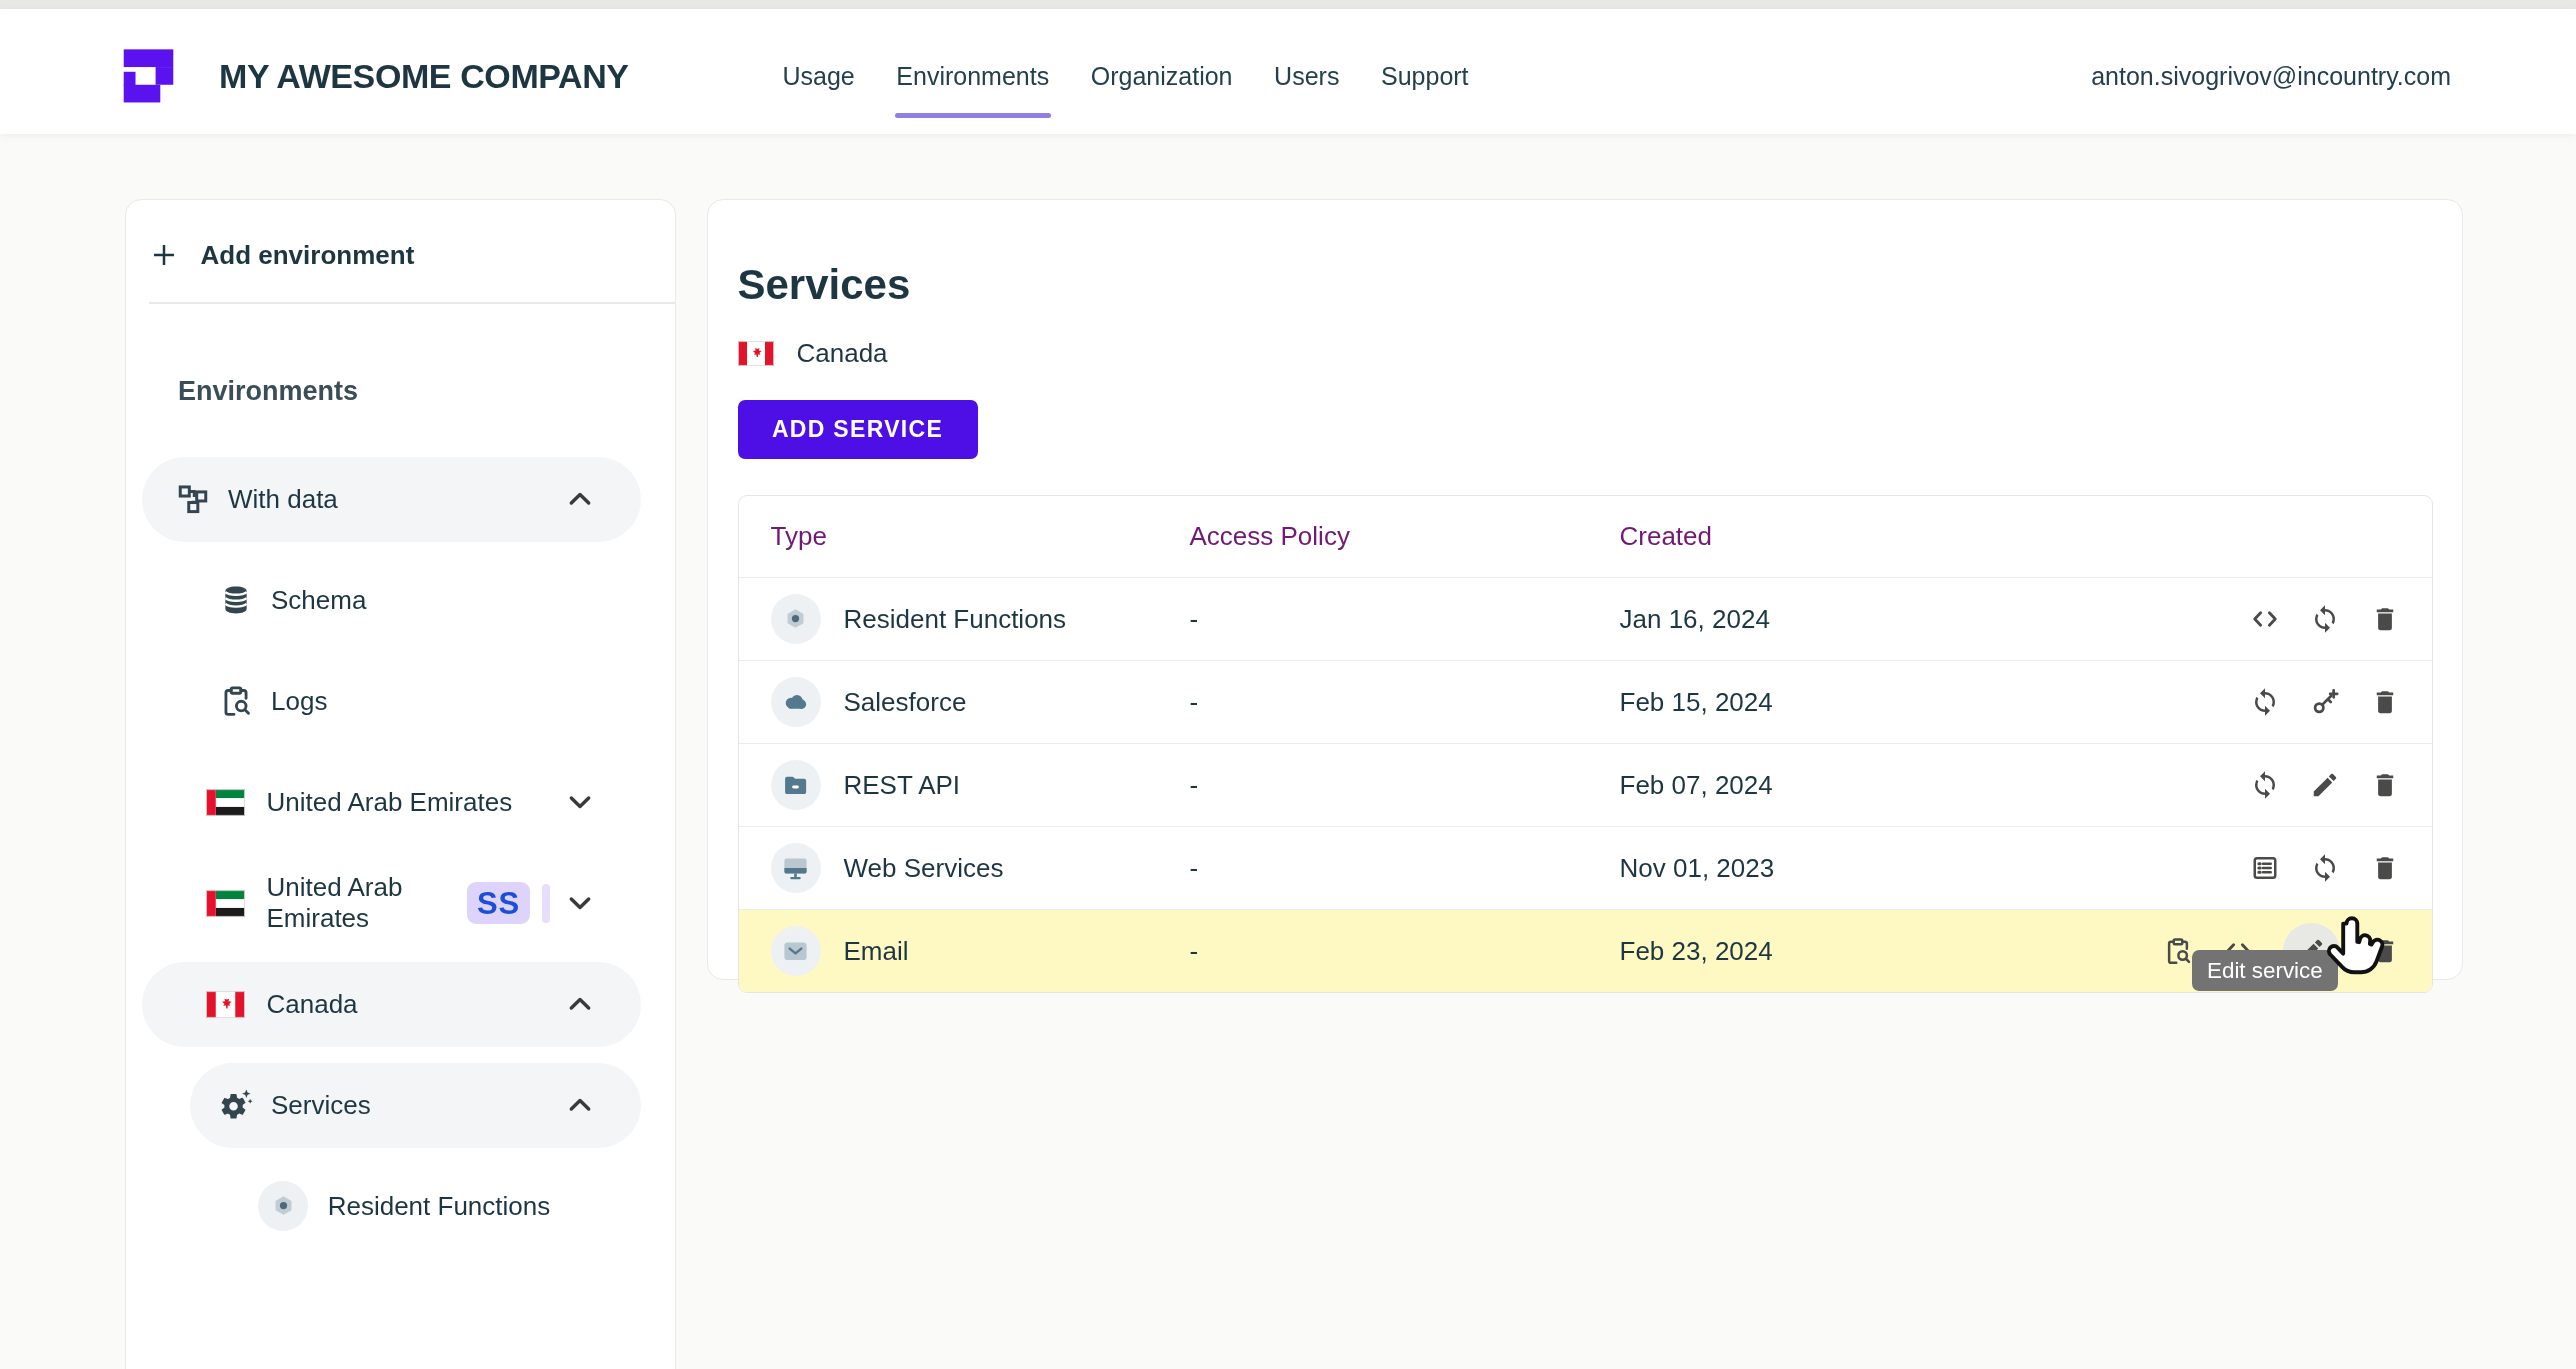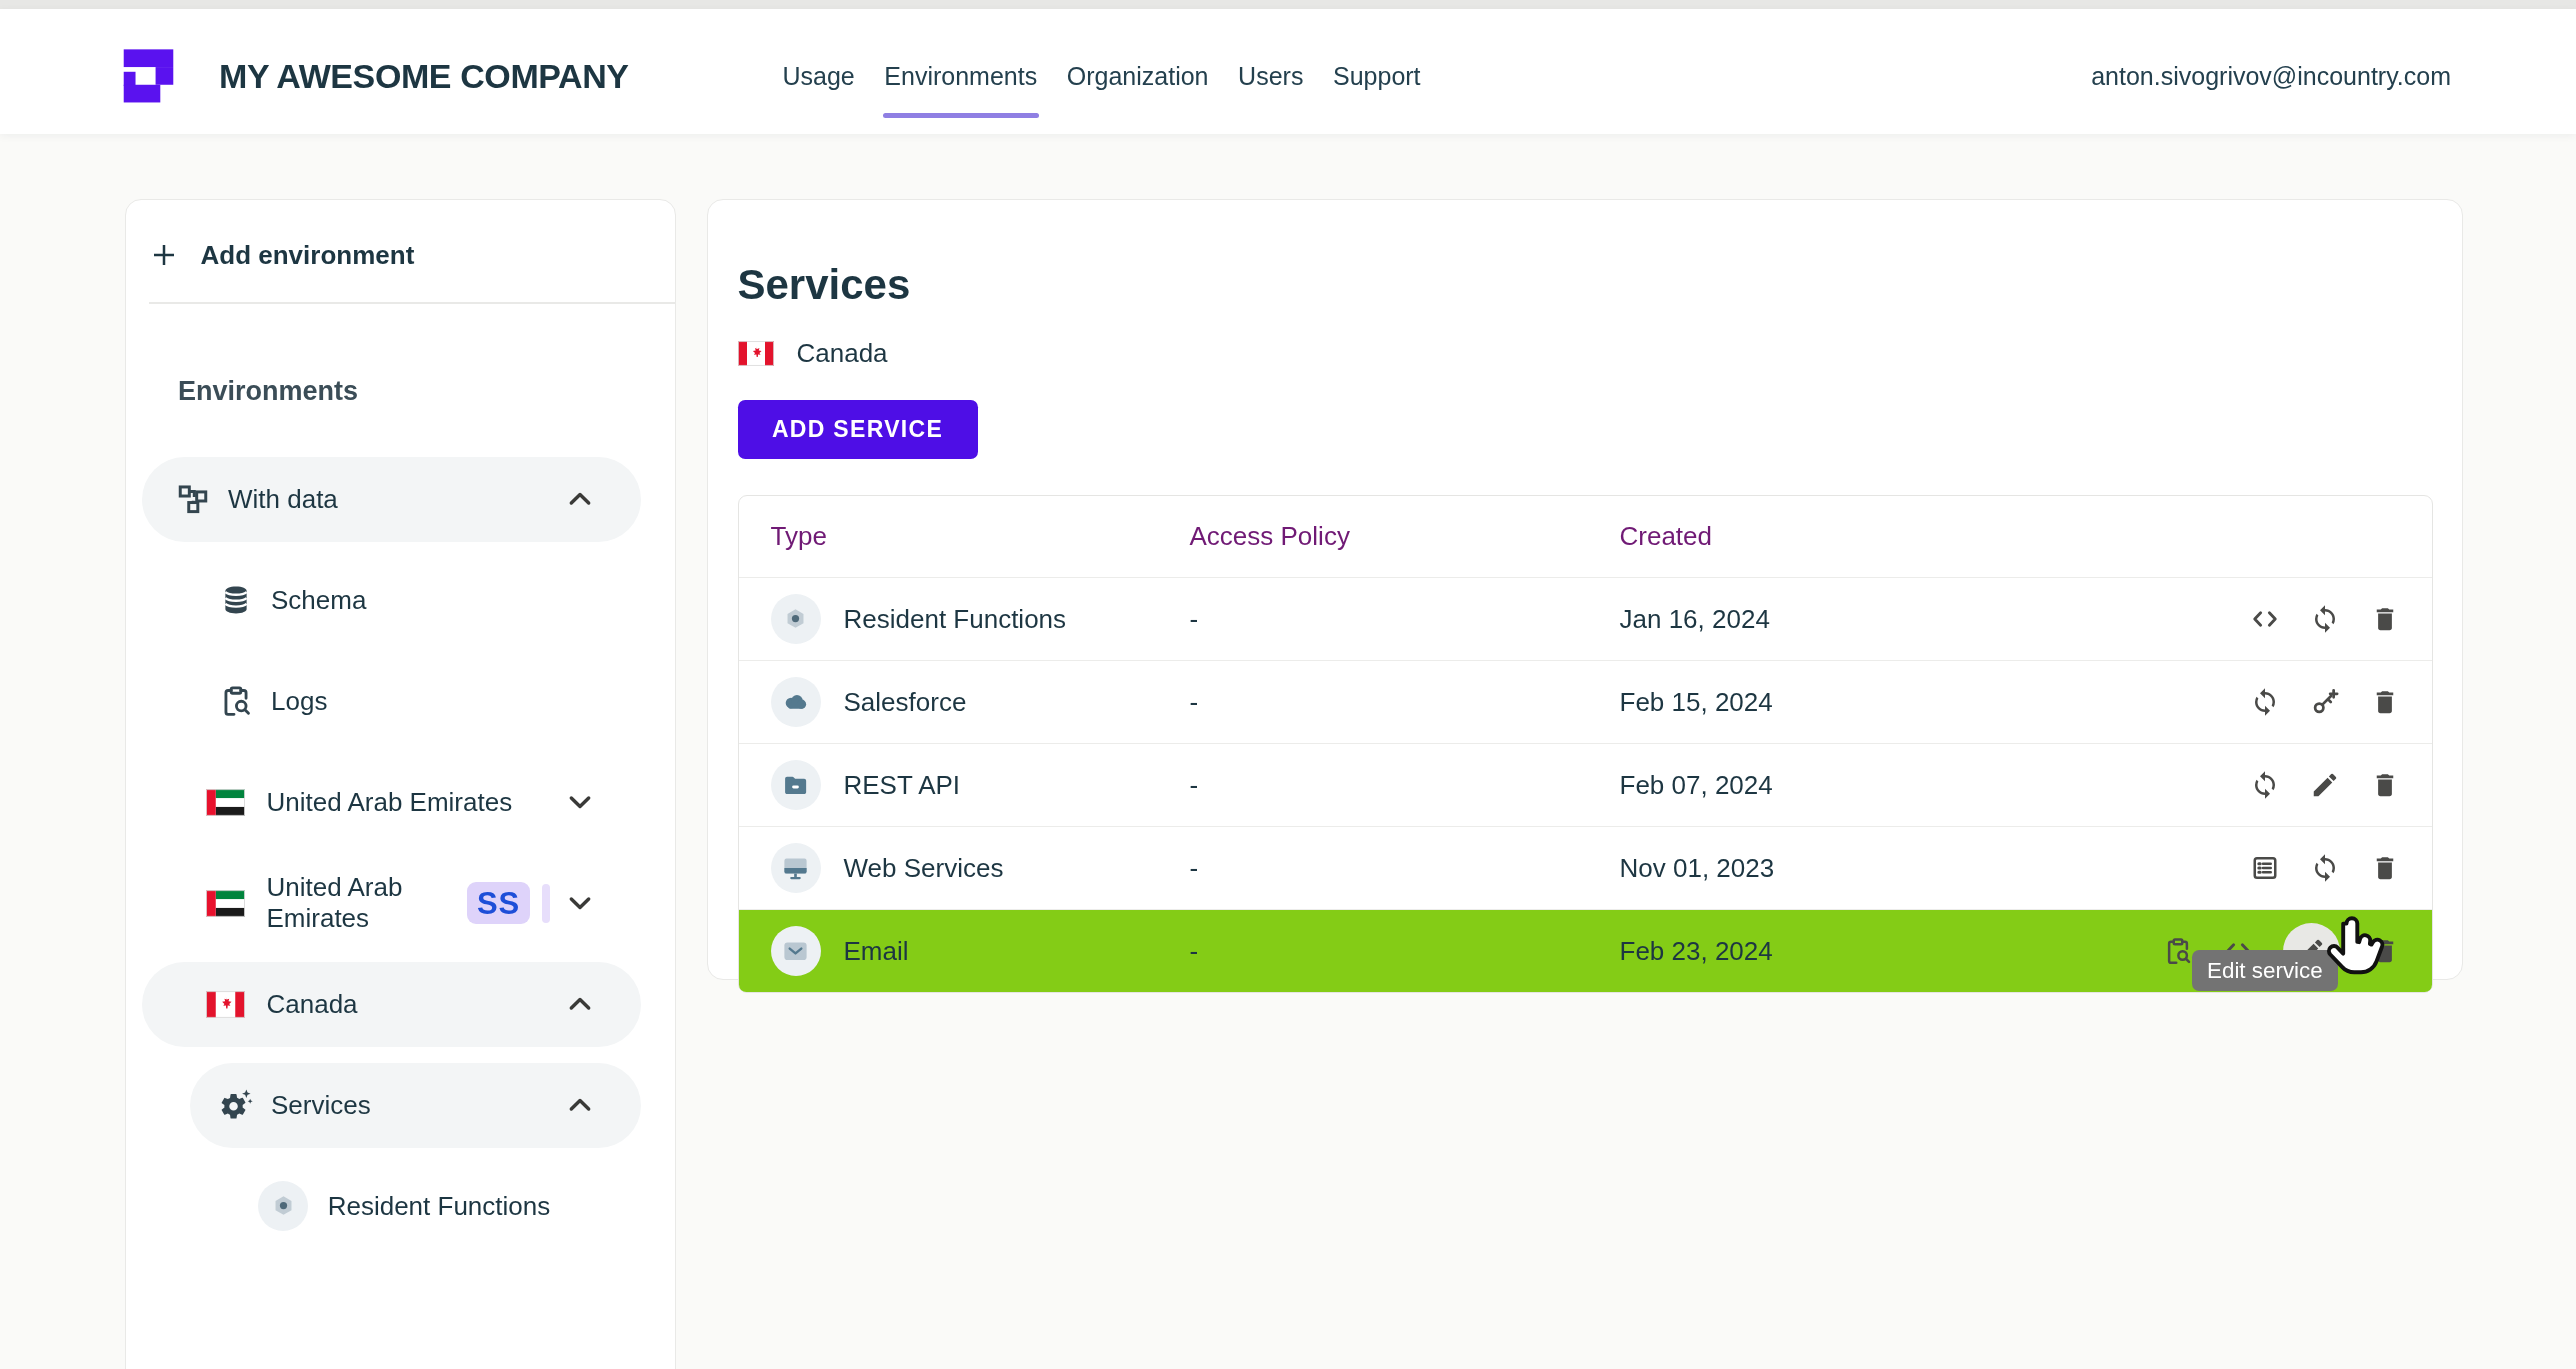--- a/index.html
+++ b/index.html
@@ -23,21 +23,21 @@
   .top-strip{height:9px;background:#e7e7e5}
   
   .header{
     height:125px;background:#fff;display:flex;align-items:center;
     padding:10.7px 125px 0 119px;box-shadow:0 1.8px 9px rgba(25,35,45,.06);
     position:relative;z-index:2;
   }
   .brand{display:flex;align-items:center;gap:41px}
   .logo svg{width:59px;height:59px;display:block}
   .company{font-size:34px;font-weight:700;letter-spacing:-0.4px;white-space:nowrap;color:var(--navy)}
-  .nav{display:flex;gap:26px;margin-left:152px;align-items:center}
+  .nav{display:flex;gap:38px;margin-left:152px;align-items:center}
   .nav-item{position:relative;font-size:25px;color:#24404e;cursor:default;padding:3.6px 1.8px;white-space:nowrap}
   .nav-underline{position:absolute;left:0;right:0;bottom:-23px;height:5.4px;border-radius:2.7px;background:var(--underline)}
   .user-email{margin-left:auto;font-size:25px;color:#24404e}
   
   .sidebar{
     position:absolute;left:125px;top:199px;width:551px;height:1253px;
     background:#fff;border:1.8px solid var(--border);border-radius:16px;
     padding:25px 0 0;
   }
   .add-env{display:flex;align-items:center;gap:21.5px;height:57px;margin:1.8px 18px 18px 23px;
@@ -76,21 +76,21 @@
   .page-title{font-size:42px;font-weight:700;line-height:50px;color:var(--navy)}
   .country-line{display:flex;align-items:center;gap:23px;margin-top:14.3px;height:30px;font-size:26px}
   .country-line svg{width:36px;height:25px}
   .add-service{margin-top:32px;width:240px;height:59px;background:var(--purple);color:#fff;
     border:none;border-radius:7.2px;font-size:23px;font-weight:700;letter-spacing:1.3px;
     font-family:inherit;cursor:pointer}
   .table{margin-top:36px;border:1.8px solid #e5e5e3;border-radius:9px}
   .t-head,.t-row{display:grid;grid-template-columns:419px 430px 439px 1fr;align-items:center;padding-left:32px}
   .t-head{height:81px;font-size:26px;color:#701a75}
   .t-row{height:83px;border-top:1.8px solid #ececea;font-size:26px}
-  .t-row.hl{background:#84cc16;border-bottom-left-radius:7.2px;border-bottom-right-radius:7.2px}
+  .t-row.hl{background:#fef9c3;border-bottom-left-radius:7.2px;border-bottom-right-radius:7.2px}
   .type-cell{display:flex;align-items:center;gap:23px}
   .actions{display:flex;justify-content:flex-end;align-items:center;gap:30px;padding-right:32px;color:var(--action)}
   .action{display:flex;cursor:pointer}
   .action svg{width:30px;height:30px;display:block}
   .action.hovered{width:57px;height:57px;border-radius:50%;background:#e8e8e5;
     align-items:center;justify-content:center}
   .cursor-hand{position:absolute;left:1607px;top:714px;z-index:6;pointer-events:none}
   .cursor-hand svg{width:72px;height:72px}
   .tooltip{position:absolute;left:1484px;top:750px;height:41px;padding:0 15px;background:#737373;
     color:#fff;font-size:22.4px;border-radius:7.2px;display:flex;align-items:center;z-index:5;white-space:nowrap}

